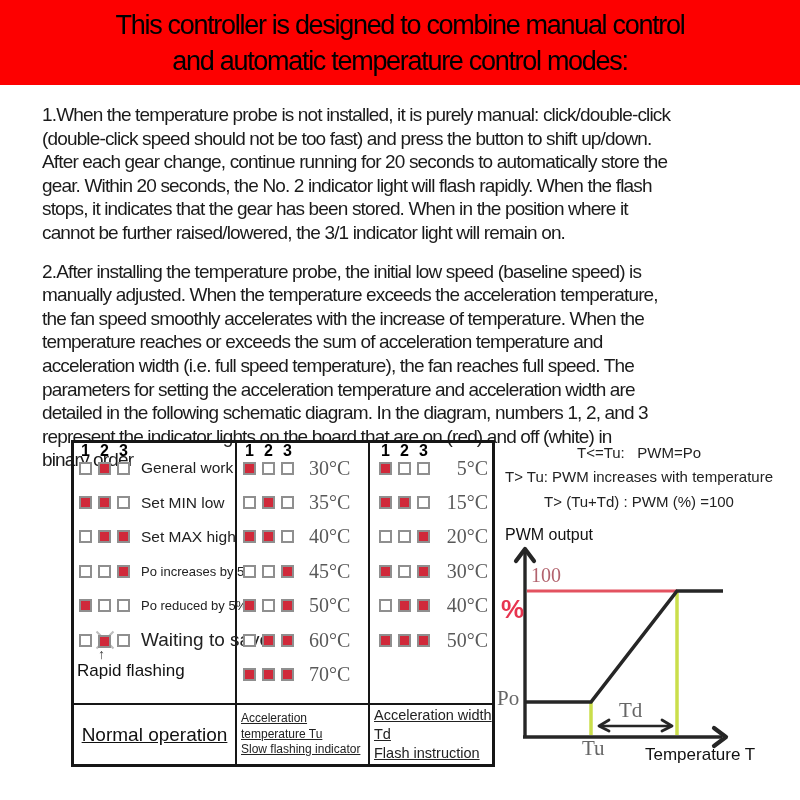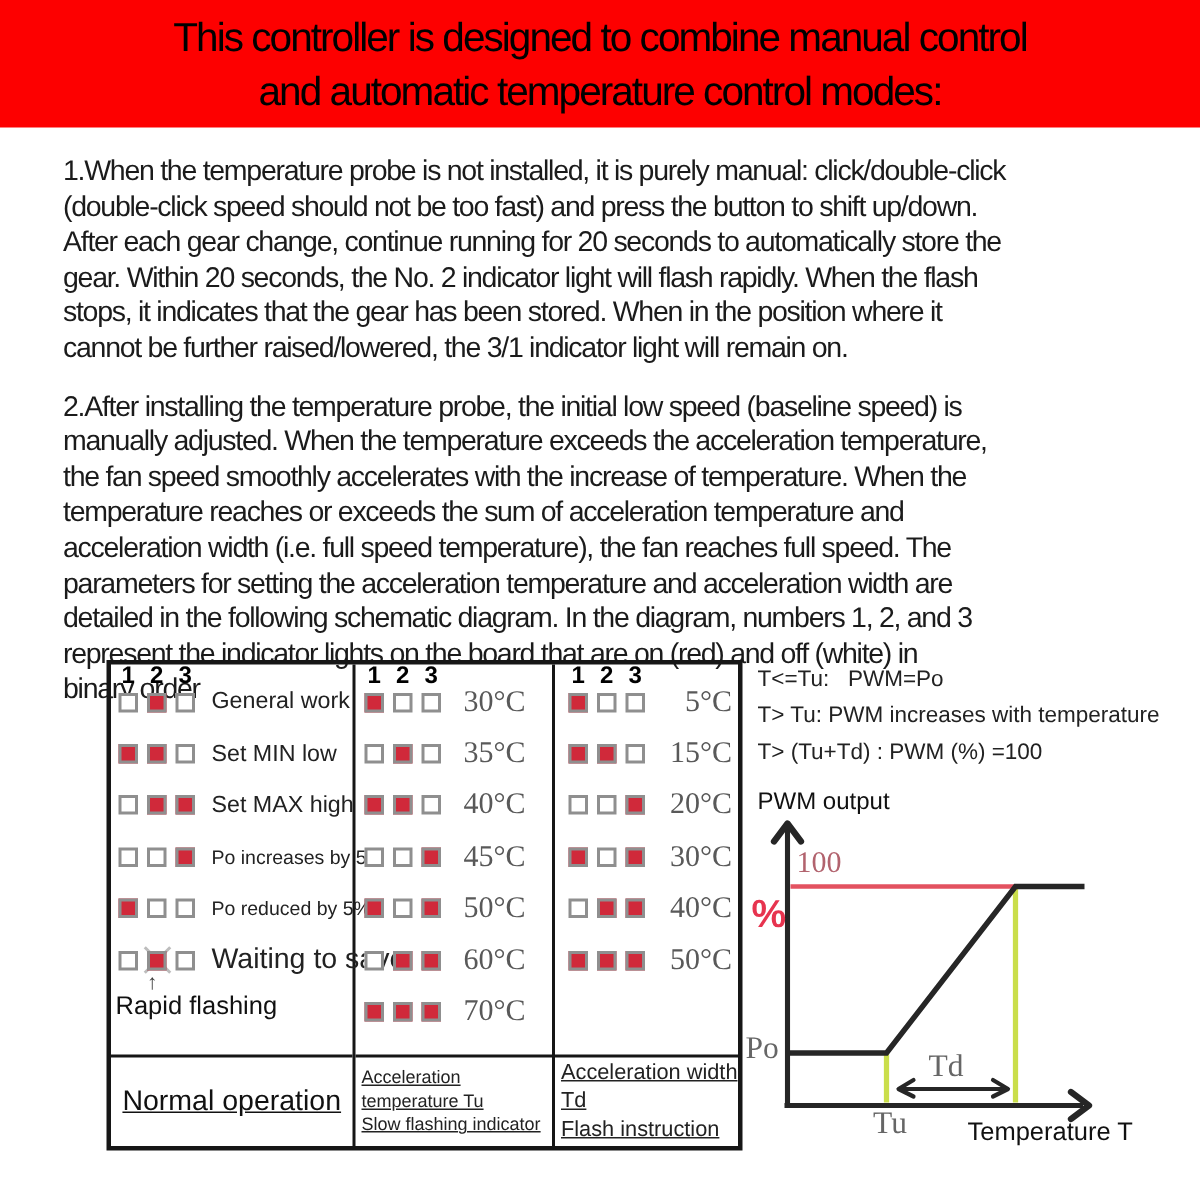--- a/index.html
+++ b/index.html
@@ -49,21 +49,21 @@
   .flash-wrap::after{transform:rotate(-45deg);}
   .flash-arrow{position:absolute;top:12px;left:0px;font-size:14px;color:#3c3c3c;z-index:2;}
   .note{position:absolute;top:218px;left:3px;font-size:17px;color:#111;white-space:nowrap;}
   .foot{position:absolute;left:0;right:0;bottom:0;height:61px;border-top:2px solid #161616;
         display:flex;flex-direction:column;justify-content:center;box-sizing:border-box;text-decoration:underline;}
   .c1 .foot{align-items:center;font-size:19px;color:#111;}
   .c2 .foot{padding-left:4px;font-size:12px;line-height:15.5px;color:#222;}
   .c3 .foot{padding-left:4px;font-size:14.5px;line-height:19px;color:#222;}
 
   
-  .pwm{position:absolute;left:495px;top:437px;width:305px;height:345px;}
+  .pwm{position:absolute;left:495px;top:437px;width:305px;height:345px;text-align:center;}
   .eq{position:absolute;left:10px;top:4px;font-size:15px;line-height:24.3px;color:#222;}
   .eq div{white-space:pre;}
   .pwm-output{position:absolute;left:10px;top:89px;font-size:16px;color:#111;}
   .graph{position:absolute;left:0;top:105px;}
   .glabel{position:absolute;white-space:nowrap;}
   .l-100{left:36px;top:127px;font-family:"Liberation Serif",serif;font-size:20px;color:#b2636e;}
   .l-pct{left:6px;top:157px;font-size:26px;font-weight:700;color:#e7344f;}
   .l-po{left:2px;top:249px;font-family:"Liberation Serif",serif;font-size:21px;color:#666;}
   .l-td{left:124px;top:261px;font-family:"Liberation Serif",serif;font-size:21px;color:#666;}
   .l-tu{left:87px;top:299px;font-family:"Liberation Serif",serif;font-size:21px;color:#666;}

